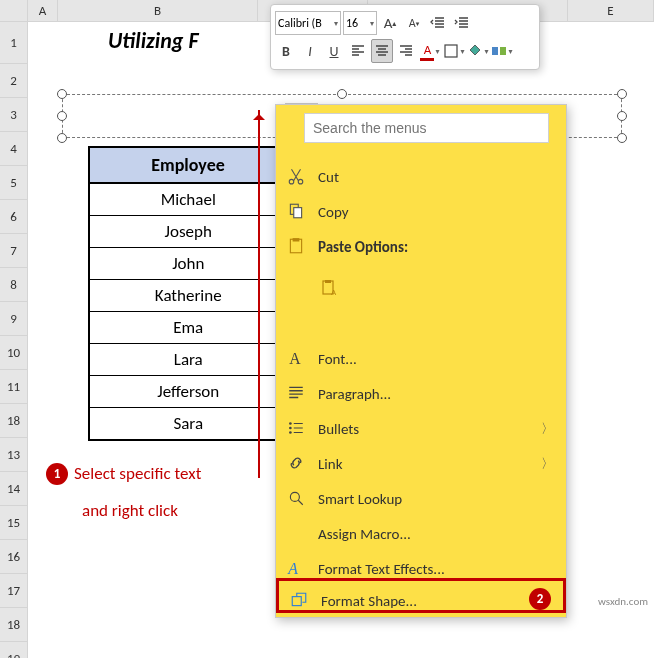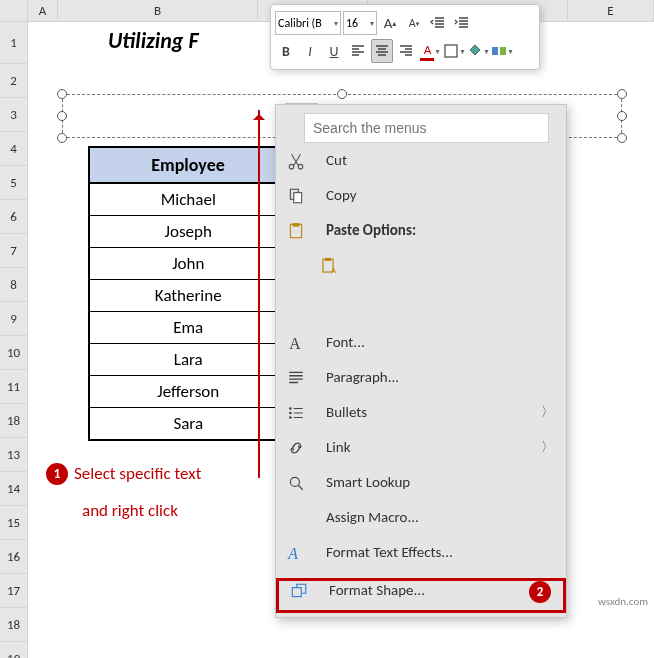--- a/index.html
+++ b/index.html
@@ -52,23 +52,23 @@
 .mt-input { border: 1px solid #bbb; font-size: 12px; height: 24px; padding: 0 2px; background: #fff; display: flex; align-items: center; justify-content: space-between; }
 .font-name { width: 66px; }
 .font-size { width: 34px; }
 .mt-btn { min-width: 22px; height: 24px; display: flex; align-items: center; justify-content: center; font-size: 14px; color: #444; cursor: pointer; border-radius: 2px; }
 .mt-btn svg { width: 16px; height: 16px; }
 .dd { font-size: 8px; color: #666; margin-left: 1px; }
 .color-bar { height: 3px; width: 14px; margin-top: 1px; }
 .active-btn { background: #d8d8d8; border: 1px solid #999; }
 
 
-.context-menu { position: absolute; left: 275px; top: 104px; width: 292px; background: #e5e5e5; border: 1px solid #c8c8c8; box-shadow: 2px 3px 10px rgba(0,0,0,0.25); padding: 4px 0; }
+.context-menu { position: absolute; left: 275px; top: 104px; width: 292px; background: #fde047; border: 1px solid #c8c8c8; box-shadow: 2px 3px 10px rgba(0,0,0,0.25); padding: 4px 0; }
 .cm-search { margin: 4px 8px 8px 28px; width: 245px; border: 1px solid #d0d0d0; padding: 6px 8px; font-size: 14px; color: #888; outline: none; }
-.cm-item { display: flex; align-items: flex-start; height: 35px; padding: 0 8px; cursor: pointer; position: relative; gap: 8px; }
+.cm-item { display: flex; align-items: flex-end; height: 35px; padding: 0 8px; cursor: pointer; position: relative; }
 .cm-icon { width: 24px; height: 20px; display: flex; align-items: center; justify-content: center; margin-right: 10px; }
 .cm-icon svg { width: 18px; height: 18px; }
 .cm-label { flex: 1; font-size: 15px; color: #333; }
 .cm-item.bold .cm-label { font-weight: bold; }
 .cm-arrow { color: #555; font-size: 13px; padding-right: 4px; }
 .cm-sub { padding-left: 42px; height: 42px; }
 .cm-hl { border: 3px solid #c00000; }
 
 .watermark { position: absolute; right: 6px; bottom: 50px; font-size: 11px; color: #888; }
 </style>

